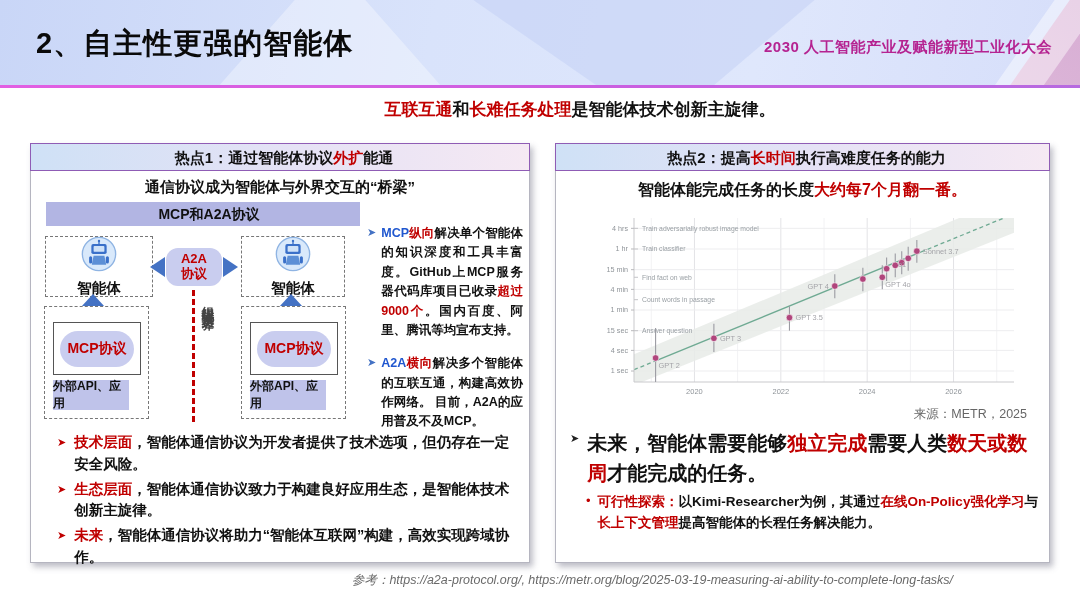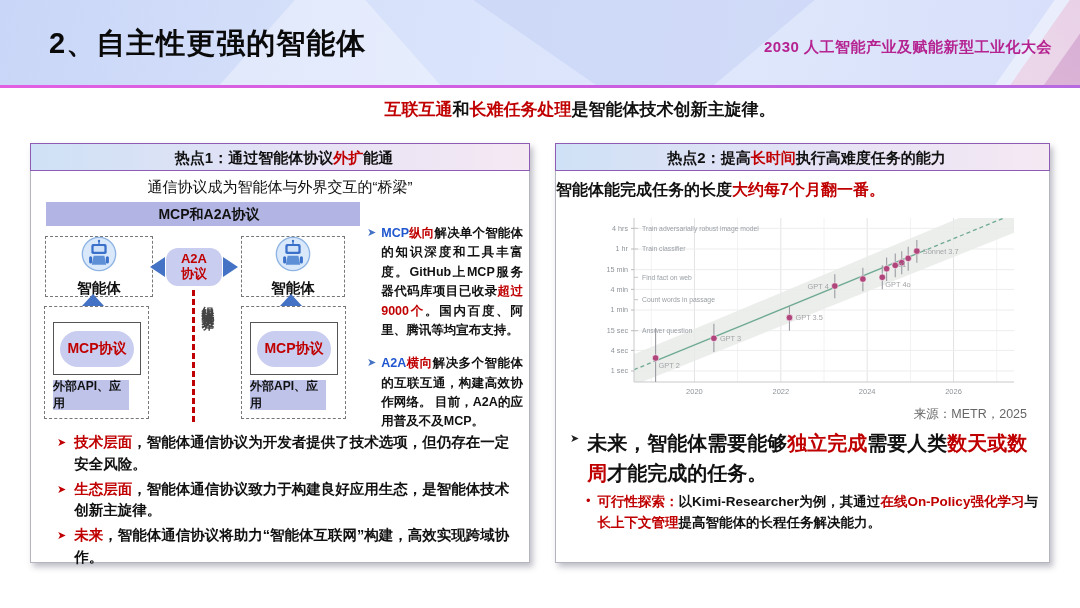--- a/index.html
+++ b/index.html
@@ -12,21 +12,21 @@
   .header .tri1{position:absolute;left:180px;top:-40px;width:300px;height:170px;
     background:rgba(255,255,255,.35);clip-path:polygon(50% 0,100% 100%,0 100%);}
   .header .tri2{position:absolute;left:430px;top:-30px;width:420px;height:160px;
     background:rgba(190,205,245,.45);clip-path:polygon(0 0,100% 0,55% 100%);}
   .header .rib1{position:absolute;right:-60px;top:-70px;width:120px;height:320px;
     background:linear-gradient(180deg,#d49ac6,#e3b6d6);transform:rotate(35deg);opacity:.8;}
   .header .rib2{position:absolute;right:-130px;top:-60px;width:90px;height:330px;
     background:linear-gradient(180deg,#b38ad2,#cba6e0);transform:rotate(35deg);opacity:.75;}
   .header .rib3{position:absolute;right:30px;top:-80px;width:40px;height:300px;
     background:rgba(255,255,255,.45);transform:rotate(35deg);}
-  .page-title{position:absolute;left:49px;top:24px;font-size:29px;font-weight:bold;color:#0a0a0a;letter-spacing:1px;}
+  .page-title{position:absolute;left:36px;top:24px;font-size:29px;font-weight:bold;color:#0a0a0a;letter-spacing:1px;}
   .conf-title{position:absolute;right:28px;top:38px;font-size:15px;font-weight:bold;color:#b52391;letter-spacing:.5px;}
   .header-line{position:absolute;left:0;top:85px;width:1080px;height:3px;
     background:linear-gradient(90deg,#e25fe2,#c95fe0 60%,#b76ae0);}
 
   
   .slide-subtitle{position:absolute;left:0;top:98px;width:1080px;text-align:center;
     font-size:17px;font-weight:bold;color:#111;margin-left:40px;}
 
   
   .panel{position:absolute;top:143px;height:420px;background:#fff;border:1px solid #b5b5c0;
@@ -37,21 +37,21 @@
     text-align:center;font-size:15px;font-weight:bold;color:#111;
     background:linear-gradient(90deg,#cfe1f6,#e6e2f5 55%,#f5e9f3);
     border:1.5px solid #8f5cb5;box-sizing:border-box;padding-left:8px;}
 
   .seg-k{color:inherit}
   .seg-r{color:#c00000}
   .seg-b{color:#2057cf}
 
   
   .diagram-title{position:absolute;left:0;top:34px;width:100%;text-align:center;
-    font-size:15px;font-weight:normal;color:#111;}
+    font-size:15px;font-weight:bold;color:#111;}
   .mcp-banner{position:absolute;left:15px;top:58px;width:302px;height:24px;line-height:24px;
     background:#b2b5e3;text-align:center;font-size:14px;font-weight:bold;color:#111;padding-left:12px;}
   .agent-box{position:absolute;height:61px;border:1.6px dashed #777;background:#fff;
     display:flex;align-items:center;justify-content:center;gap:7px;box-sizing:border-box;flex-direction:column;}
   .agent-box .lbl{font-size:14.5px;font-weight:bold;color:#111;}
   .a2a-pill{position:absolute;left:135px;top:104px;width:56px;height:38px;background:#c9cdef;
     border-radius:12px;display:flex;flex-direction:column;align-items:center;justify-content:center;
     font-size:13px;font-weight:bold;color:#c00000;line-height:1.15;}
   .tri-l{position:absolute;left:119px;top:113px;width:0;height:0;
     border:10px solid transparent;border-left:0;border-right:15px solid #4472c4;}
@@ -84,21 +84,21 @@
   .note-item .tx{font-size:12.5px;font-weight:bold;line-height:1.55;color:#111;
     text-align:justify;}
 
   
   .left-bullets{position:absolute;left:22px;top:288px;width:470px;}
   .lb-item{display:flex;gap:8px;margin-bottom:3px;}
   .lb-item .mk{flex:0 0 auto;font-size:11px;color:#c00000;padding-top:4px;padding-left:4px;}
   .lb-item .tx{font-size:14.5px;font-weight:bold;line-height:1.5;color:#111;}
 
   
-  .chart-subtitle{position:absolute;left:0;top:36px;width:100%;text-align:left;
+  .chart-subtitle{position:absolute;left:0;top:36px;width:100%;text-align:center;
     font-size:16px;font-weight:bold;color:#111;}
   .chart-wrap{position:absolute;left:30px;top:66px;width:436px;height:196px;}
   .chart-source{position:absolute;right:22px;top:262px;font-size:12.5px;color:#666;}
   .rp-bullet{position:absolute;left:14px;top:284px;width:472px;display:flex;gap:8px;}
   .rp-bullet .mk{flex:0 0 auto;font-size:11px;color:#222;padding-top:4px;}
   .rp-bullet .tx{font-size:20px;font-weight:bold;line-height:1.5;color:#111;}
   .rp-sub{position:absolute;left:30px;top:348px;width:452px;display:flex;gap:7px;}
   .rp-sub .mk{flex:0 0 auto;font-size:13px;color:#c00000;padding-top:1px;}
   .rp-sub .tx{font-size:13.5px;font-weight:bold;line-height:1.55;color:#111;}
 
@@ -311,14 +311,15 @@
     <div class="rp-bullet">
       <span class="mk">➤</span>
       <span class="tx"><span class="seg-k">未来，智能体需要能够</span><span class="seg-r">独立完成</span><span class="seg-k">需要人类</span><span class="seg-r">数天或数周</span><span class="seg-k">才能完成的任务。</span></span>
     </div>
     <div class="rp-sub">
       <span class="mk">•</span>
       <span class="tx"><span class="seg-r">可行性探索：</span><span class="seg-k">以Kimi-Researcher为例，其通过</span><span class="seg-r">在线On-Policy强</span><span class="seg-r">化学习</span><span class="seg-k">与</span><span class="seg-r">长上下文管理</span><span class="seg-k">提高智能体的长程任务解决能力。</span></span>
     </div>
   </div>
 
+  <div class="footer">参考：https://a2a-protocol.org/,   https://metr.org/blog/2025-03-19-measuring-ai-ability-to-complete-long-tasks/</div>
 
 </div>
 
 </body></html>

